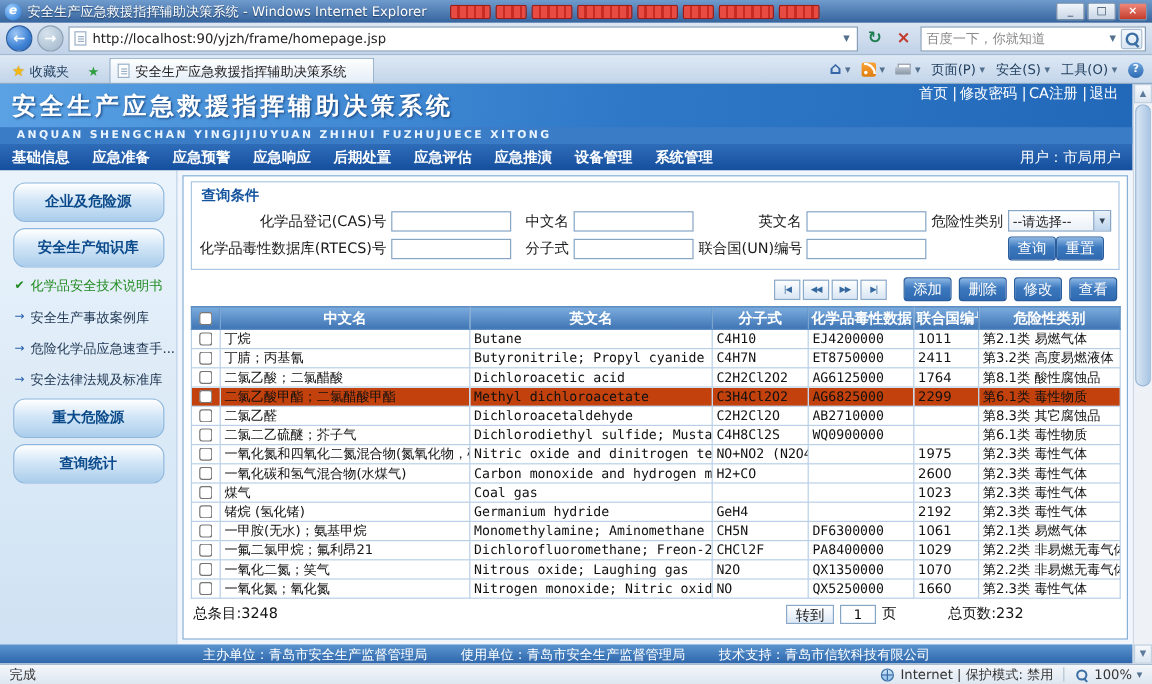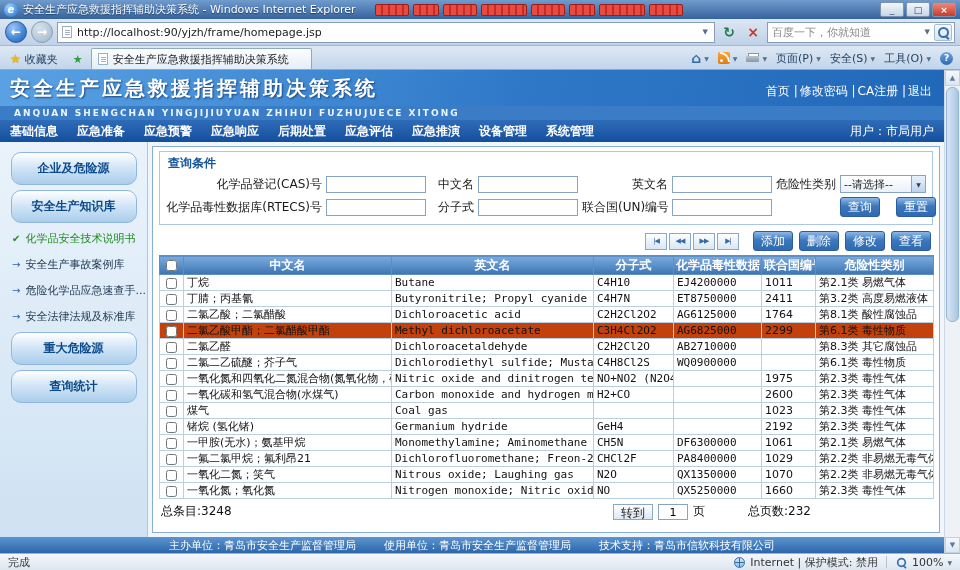--- a/index.html
+++ b/index.html
@@ -62,21 +62,21 @@
   .viewport{flex:1;display:flex;background:#fff;overflow:hidden}
   .pageframe{width:944px;display:flex;flex-direction:column;overflow:hidden}
   .vscroll{width:16px;background:#eef2f7;border-left:1px solid #cdd8e4;position:relative;flex:0 0 auto}
   .sarrow{position:absolute;left:0;width:15px;height:16px;font-size:7px;color:#5c7a9c;display:flex;align-items:center;justify-content:center;background:linear-gradient(#f6f9fc,#dce6f1);border:1px solid #c2d1e0}
   .sarrow.up{top:0}.sarrow.down{bottom:0}
   .sthumb{position:absolute;top:17px;left:1px;width:13px;height:235px;background:linear-gradient(90deg,#d8e6f4,#aac6e3);border:1px solid #93b4d6;border-radius:6px}
 
   
   .banner{height:50px;background:linear-gradient(100deg,#5aa2e4,#2f78c8 55%,#2268b8);position:relative;color:#fff;flex:0 0 auto}
   .site-title{font-size:20px;font-weight:bold;padding:5px 0 0 10px;letter-spacing:3px;text-shadow:1px 1px 2px #17457e;white-space:nowrap}
-  .top-links{position:absolute;top:13px;right:12px;font-size:12px;color:#fff;white-space:nowrap}
+  .top-links{position:absolute;top:0;right:12px;font-size:12px;color:#fff;white-space:nowrap}
   .hlink{color:#fff;text-decoration:none;cursor:pointer;margin-left:2px}
   .pinyin{position:absolute;bottom:0;left:0;right:0;height:14px;background:#3b7cc6;font-size:9px;font-weight:bold;letter-spacing:2px;padding:2px 0 0 14px;color:#e8f4ff;white-space:nowrap}
 
   
   .menubar{height:22px;background:linear-gradient(#2f6cb8,#144f9e);display:flex;align-items:center;padding:0 10px;color:#fff;flex:0 0 auto}
   .navitems{display:flex;gap:19px}
   .navitem{font-weight:bold;font-size:12px;white-space:nowrap;cursor:pointer}
   .userinfo{margin-left:auto;display:flex;gap:16px;font-size:12px;white-space:nowrap}
 
   
@@ -92,21 +92,21 @@
   .panel{height:100%;border:1px solid #86aed6;background:#fff;padding:4px 6px;overflow:hidden}
 
   
   .query-box{border:1px solid #aac8e6}
   .query-title{color:#15559e;font-weight:bold;font-size:12px;padding:3px 8px 1px}
   .qgrid{display:grid;grid-template-columns:156px 100px 44px 100px 86px 100px 60px 1fr;gap:4px;align-items:center;padding:2px 6px 7px}
   .qlabel{text-align:right;font-size:12px;color:#1a1a1a;white-space:nowrap;overflow:hidden}
   .qinput{height:17px;width:100%;border:1px solid #86a5c5;background:#fff;font-size:11px;font-family:inherit;padding:0 2px}
   .qselect{height:18px;width:86px;border:1px solid #86a5c5;background:linear-gradient(#fff,#eaf1f8);font-size:11px;display:flex;align-items:center;justify-content:space-between;padding:0 0 0 3px;color:#222;cursor:pointer}
   .dd2{width:14px;height:16px;background:linear-gradient(#eaf2fa,#bcd4ec);border-left:1px solid #86a5c5;font-size:6px;display:flex;align-items:center;justify-content:center;color:#345}
-  .qbtns{display:flex;gap:16px}
+  .qbtns{display:flex;gap:0}
   .btn{height:20px;padding:0 7px;border:1px solid #2a5d9e;border-radius:3px;background:linear-gradient(#8cb8e6,#3c78bd 45%,#2f6ab0);color:#fff;font-size:12px;cursor:pointer;font-family:inherit;white-space:nowrap}
 
   
   .listbar{display:flex;justify-content:flex-end;align-items:center;gap:6px;padding:6px 2px 4px}
   .pgr{display:flex;gap:2px;margin-right:8px}
   .pgbtn{width:22px;height:17px;border:1px solid #8aa8c8;background:linear-gradient(#fdfefe,#d9e6f4);font-size:7px;color:#35699f;display:flex;align-items:center;justify-content:center;letter-spacing:-1px;cursor:pointer}
   .acts{display:flex;gap:6px}
 
   
   table.grid{width:774px;border-collapse:collapse;table-layout:fixed}
@@ -115,21 +115,21 @@
   table.grid tr.hl td{background:#c2410c}
   td.c-check,th.c-check{text-align:center;padding:0}
   td.mono{font-family:"DejaVu Sans Mono","Liberation Mono",monospace;font-size:10px}
   input[type=checkbox]{width:11px;height:11px;margin:0;vertical-align:middle}
 
   
   .pager{display:flex;align-items:flex-end;font-size:12px;padding:4px 2px;gap:5px;color:#111}
   .sp{flex:1}
   .gbtn{height:16px;padding:0 7px;border:1px solid #8aa8c8;background:linear-gradient(#ffffff,#dce8f5);font-size:12px;font-family:inherit;cursor:pointer;color:#1a1a1a}
   .pageinput{width:30px;height:16px;border:1px solid #86a5c5;text-align:center;font-size:11px;font-family:inherit}
-  .totalpages{margin-left:38px;margin-right:120px}
+  .totalpages{margin-left:38px;margin-right:78px}
 
   
   .sitefooter{height:16px;background:linear-gradient(#5b95cf,#2d66ab);color:#fff;font-size:11px;display:flex;align-items:center;justify-content:center;gap:28px;flex:0 0 auto;white-space:nowrap}
 
   
   .statusbar{height:17px;background:linear-gradient(#f4f7fb,#dde6f0);border-top:1px solid #9fb2c8;display:flex;align-items:center;font-size:11px;color:#333;padding:0 8px;gap:8px;flex:0 0 auto}
   .zone{display:flex;align-items:center;gap:5px;white-space:nowrap}
   .globe{width:11px;height:11px;border-radius:50%;border:1px solid #3a6ea5;display:inline-block;position:relative;background:linear-gradient(#cfe4f7,#8fc0ea)}
   .globe::before{content:"";position:absolute;left:0;right:0;top:4px;height:1px;background:#3a6ea5}
   .globe::after{content:"";position:absolute;top:0;bottom:0;left:4px;width:1px;background:#3a6ea5}

